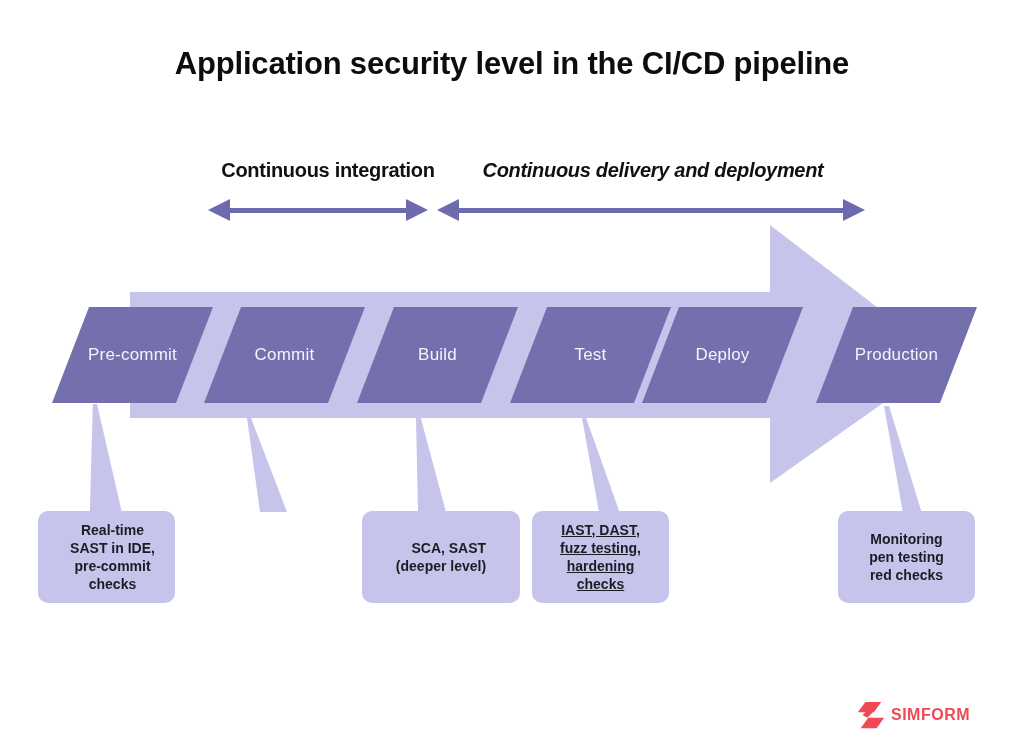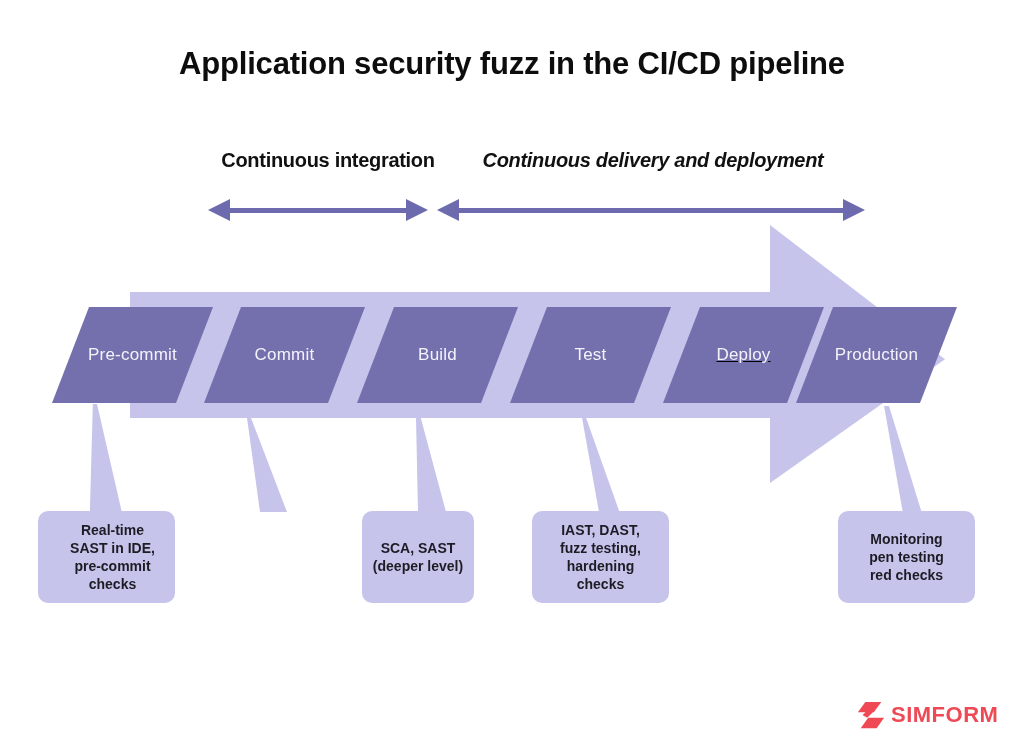--- a/index.html
+++ b/index.html
@@ -5,21 +5,21 @@
   html,body{margin:0;padding:0;background:#ffffff;}
   .canvas{
     position:relative;width:1024px;height:751px;background:#ffffff;overflow:hidden;
     font-family:"Liberation Sans", sans-serif;
   }
   .title{
     position:absolute;top:46px;left:0;width:100%;margin:0;
     text-align:center;font-size:31px;font-weight:700;color:#0d0d0d;letter-spacing:-0.2px;
   }
   .phase-label{
-    position:absolute;top:148px;height:24px;line-height:24px;
+    position:absolute;top:158px;height:24px;line-height:24px;
     font-size:20px;font-weight:700;color:#111111;text-align:center;white-space:nowrap;
     letter-spacing:-0.3px;
   }
   #pl1{left:218px;width:220px;}
   #pl2{left:438px;width:430px;font-style:italic;}
 
   
   .dbl{position:absolute;top:199px;height:22px;}
   #arr1{left:208px;width:220px;}
   #arr2{left:437px;width:428px;}
@@ -43,42 +43,42 @@
   #w4{left:578px;top:418px;width:45px;height:95px; clip-path:polygon(9% 0,18% 0,93% 100%,47% 100%);}
   #w5{left:880px;top:406px;width:45px;height:107px;clip-path:polygon(9% 0,20% 0,93% 100%,51% 100%);}
 
   
   .stage{
     position:absolute;top:307px;width:161px;height:96px;background:#7470ad;
     clip-path:polygon(37px 0,100% 0,calc(100% - 37px) 100%,0 100%);
     display:flex;align-items:center;justify-content:center;
   }
   .stage-label{color:#f4f3fb;font-size:17px;letter-spacing:0.2px;}
-  #s1{left:52px;} #s2{left:204px;text-align:right;} #s3{left:357px;} #s4{left:510px;} #s5{left:663px;text-decoration:underline;} #s6{left:796px;}
+  #s1{left:52px;} #s2{left:204px;text-align:right;} #s3{left:357px;} #s4{left:510px;} #s5{left:642px;} #s6{left:816px;}
 
   
   .callout{
     position:absolute;top:511px;width:137px;min-height:92px;background:#c6c4eb;border-radius:10px;
     display:flex;align-items:center;justify-content:center;text-align:center;
     font-size:14px;font-weight:700;color:#1c1c24;line-height:1.3;white-space:pre-line;
     padding:4px 2px;box-sizing:border-box;
   }
-  #c1{left:38px;padding-left:14px;} #c2{left:204px;} #c3{left:362px;width:112px;} #c4{left:532px;} #c5{left:838px;}
+  #c1{left:38px;padding-left:14px;} #c2{left:204px;} #c3{left:362px;width:158px;text-align:right;} #c4{left:532px;text-decoration:underline;} #c5{left:838px;}
 
   
   .logo{position:absolute;left:856px;top:700px;display:flex;align-items:center;gap:5px;}
   .logo svg{display:block;}
-  .wordmark{color:#ef4956;font-size:22px;font-weight:700;letter-spacing:0.5px;line-height:30px;}
+  .wordmark{color:#ef4956;font-size:16px;font-weight:700;letter-spacing:0.5px;line-height:30px;}
 </style>
 </head>
 <body>
 
 <div class="canvas">
 
-  <h1 class="title">Application security fuzz in the CI/CD pipeline</h1>
+  <h1 class="title">Application security level in the CI/CD pipeline</h1>
 
   <div class="phase-label" id="pl1">Continuous integration</div>
   <div class="phase-label" id="pl2">Continuous delivery and deployment</div>
 
   <div class="dbl" id="arr1">
     <span class="head hl"></span>
     <span class="shaft"></span>
     <span class="head hr"></span>
   </div>
   <div class="dbl" id="arr2">

